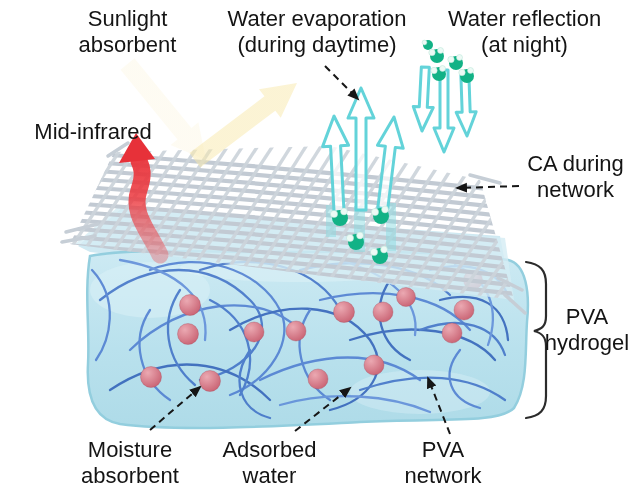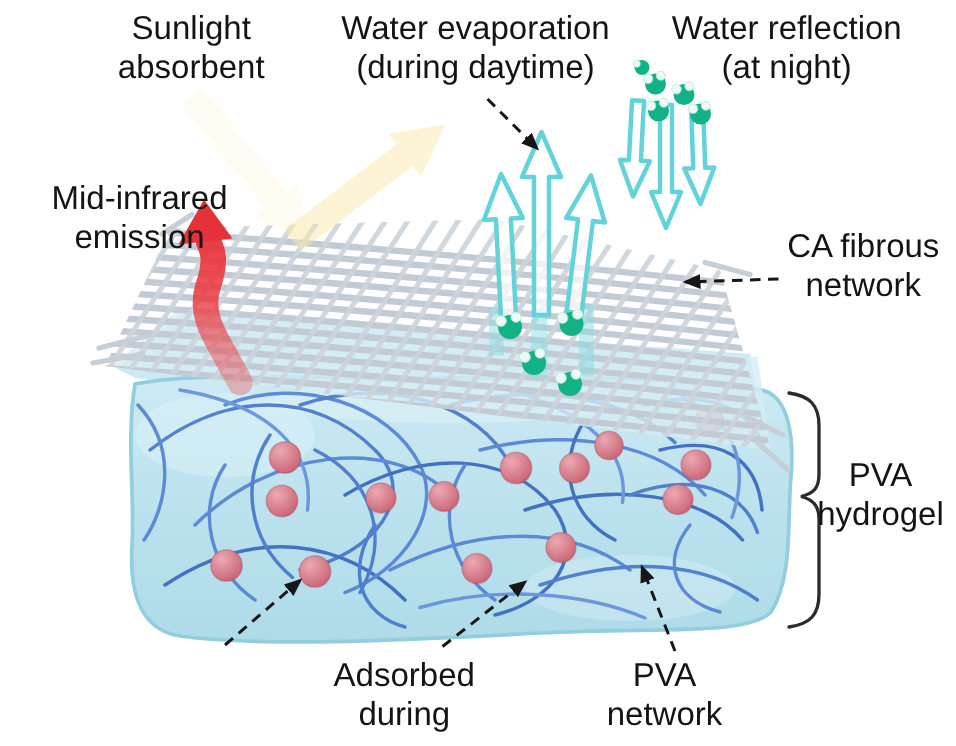--- a/index.html
+++ b/index.html
@@ -290,31 +290,34 @@
   <div class="lbl lbl-evap">
     <span>Water evaporation</span>
     <span>(during daytime)</span>
   </div>
   <div class="lbl lbl-adsorp">
     <span>Water reflection</span>
     <span>(at night)</span>
   </div>
   <div class="lbl lbl-mir">
     <span>Mid-infrared</span>
-    <span>emission</span>
   </div>
   <div class="lbl lbl-ca">
-    <span>CA fibrous</span>
+    <span>CA during</span>
     <span>network</span>
   </div>
   <div class="lbl lbl-pvah">
     <span>PVA</span>
     <span>hydrogel</span>
   </div>
+  <div class="lbl lbl-moist">
+    <span>Moisture</span>
+    <span>absorbent</span>
+  </div>
   <div class="lbl lbl-adsw">
     <span>Adsorbed</span>
-    <span>during</span>
+    <span>water</span>
   </div>
   <div class="lbl lbl-pvam">
     <span>PVA</span>
     <span>network</span>
   </div>
 </div>
 
 </body></html>

